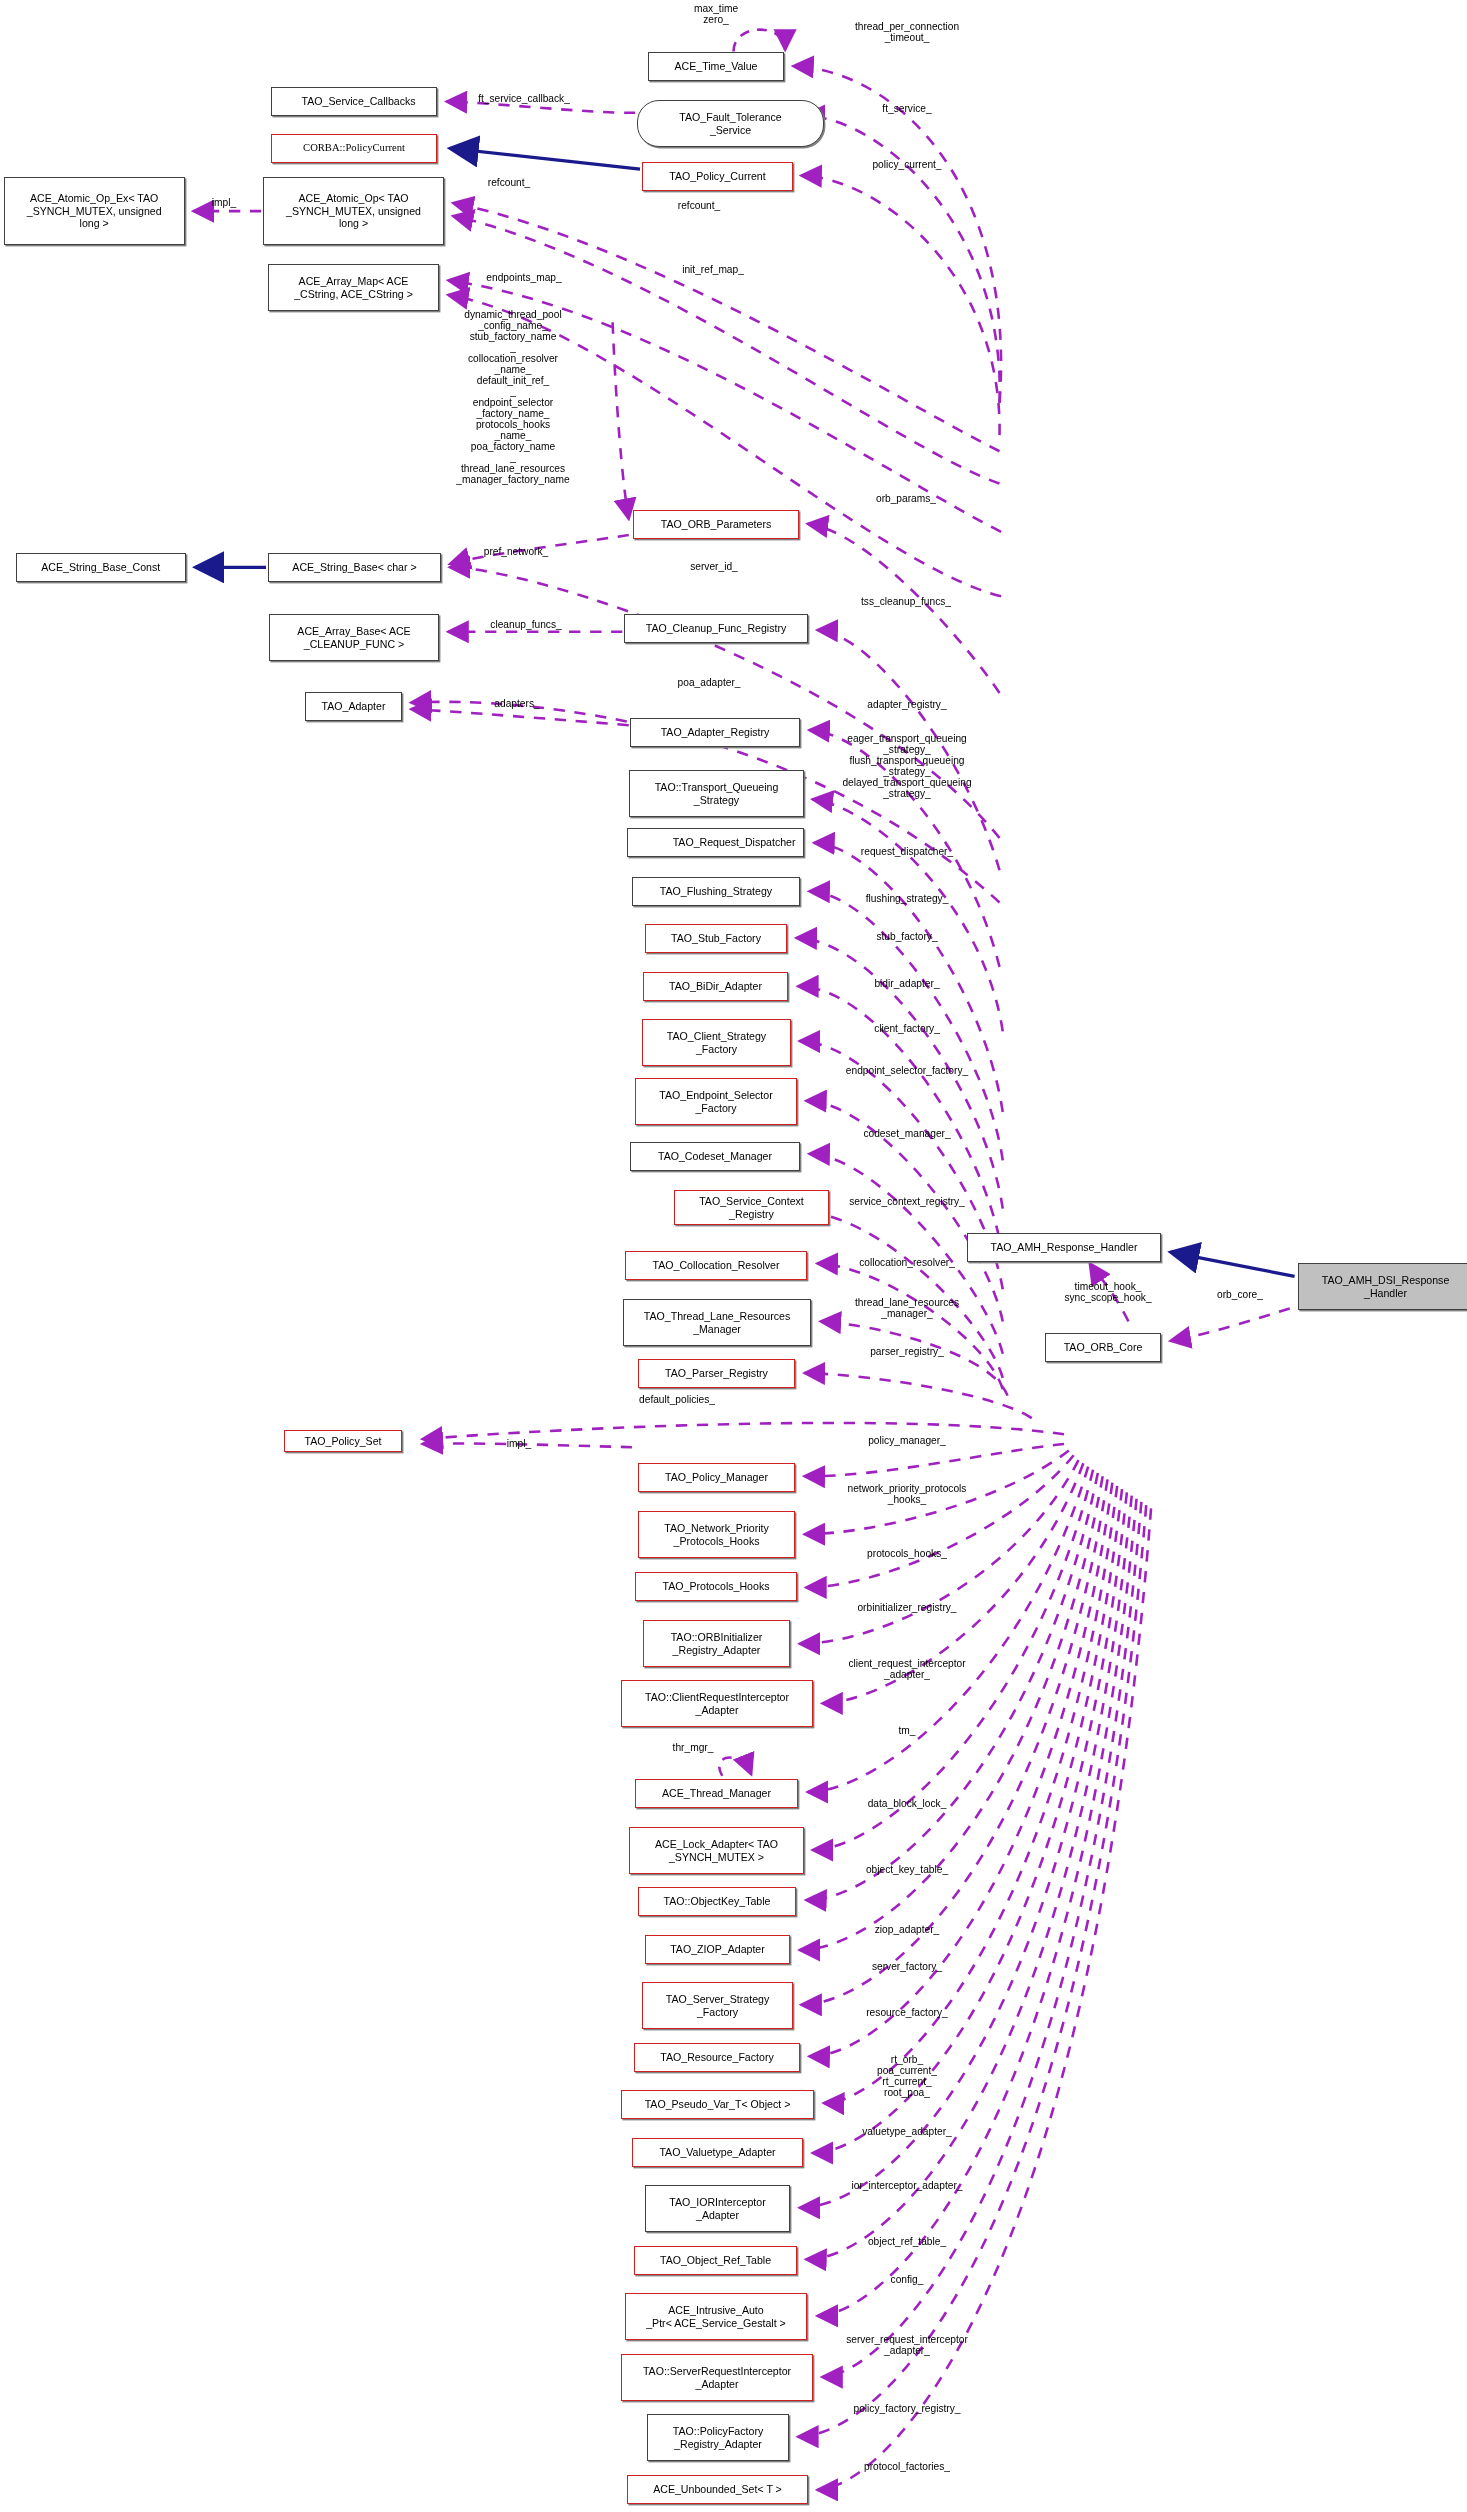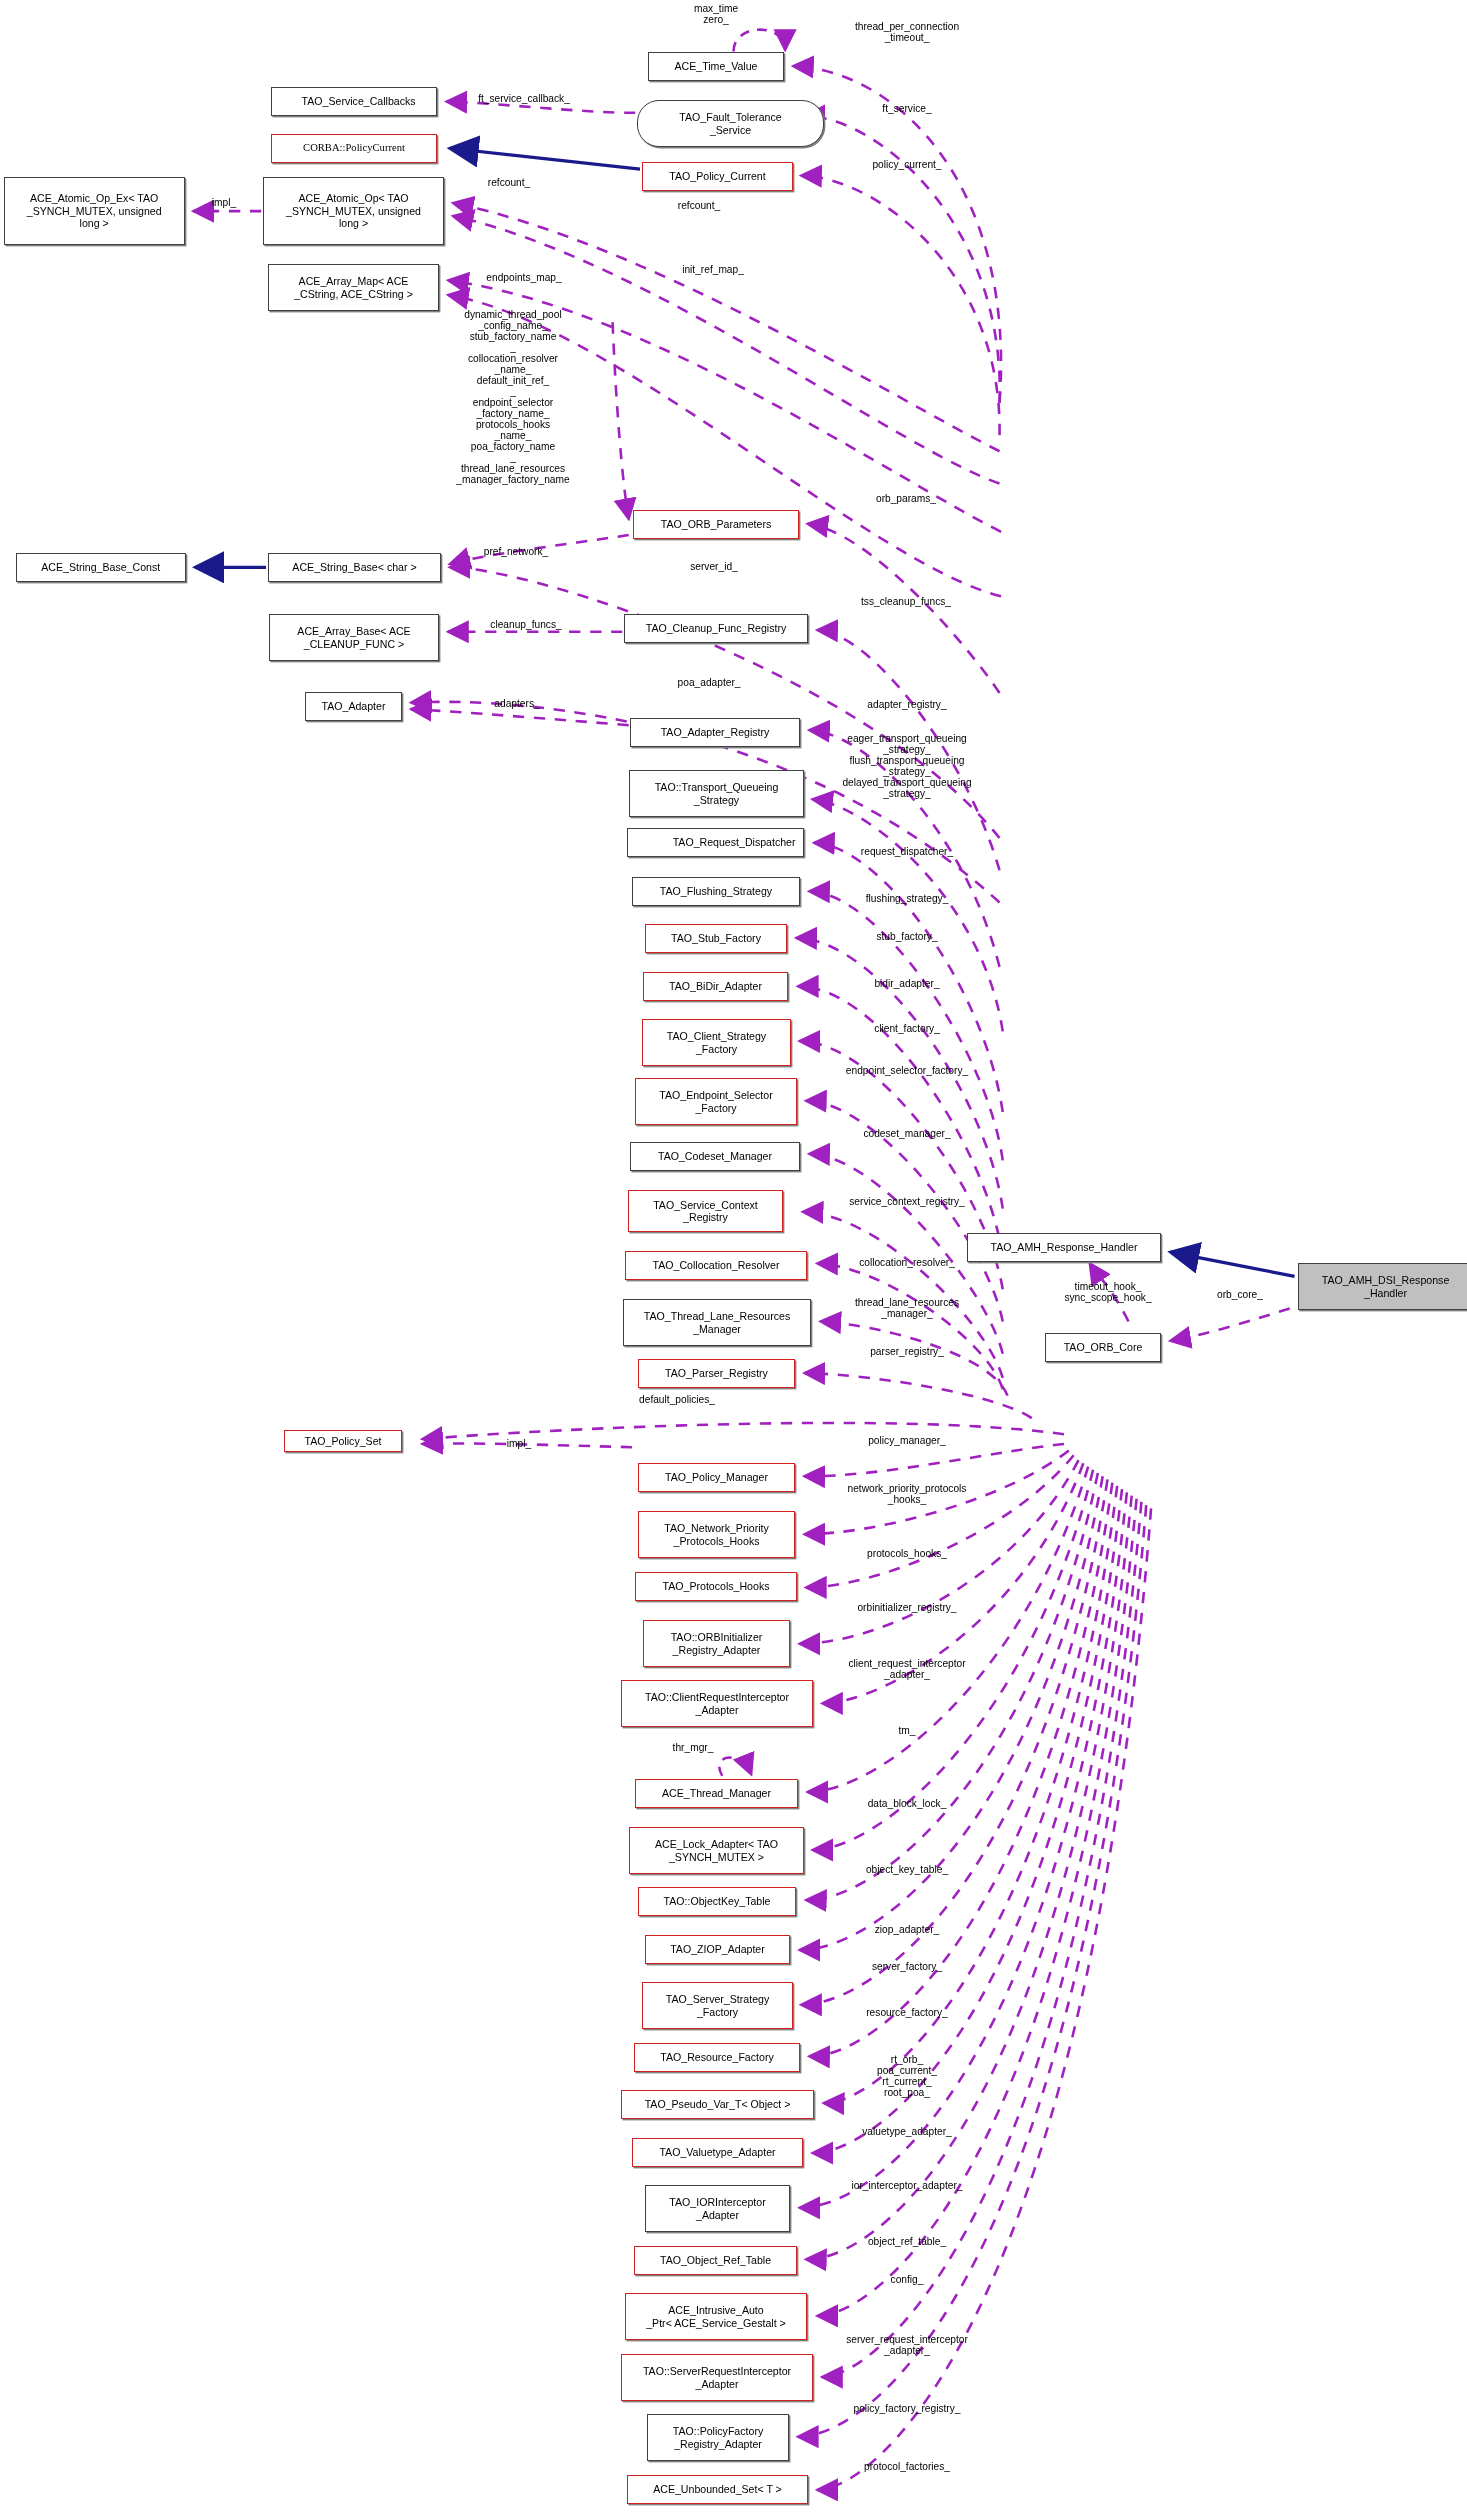--- a/index.html
+++ b/index.html
@@ -220,21 +220,21 @@
 _Strategy</div>
   <div class="node" style="left:627px;top:828px;width:177px;height:29px;padding-left:40px;">TAO_Request_Dispatcher</div>
   <div class="node" style="left:632px;top:877px;width:168px;height:29px;">TAO_Flushing_Strategy</div>
   <div class="node red" style="left:645px;top:924px;width:142px;height:29px;">TAO_Stub_Factory</div>
   <div class="node red" style="left:643px;top:972px;width:145px;height:29px;">TAO_BiDir_Adapter</div>
   <div class="node red" style="left:642px;top:1019px;width:149px;height:47px;">TAO_Client_Strategy
 _Factory</div>
   <div class="node red" style="left:635px;top:1078px;width:162px;height:47px;">TAO_Endpoint_Selector
 _Factory</div>
   <div class="node" style="left:630px;top:1142px;width:170px;height:29px;">TAO_Codeset_Manager</div>
-  <div class="node red" style="left:628px;top:1190px;width:155px;height:42px;">TAO_Service_Context
+  <div class="node red" style="left:674px;top:1190px;width:155px;height:35px;">TAO_Service_Context
 _Registry</div>
   <div class="node red" style="left:625px;top:1251px;width:182px;height:29px;">TAO_Collocation_Resolver</div>
   <div class="node" style="left:623px;top:1299px;width:188px;height:47px;">TAO_Thread_Lane_Resources
 _Manager</div>
   <div class="node red" style="left:638px;top:1359px;width:157px;height:29px;">TAO_Parser_Registry</div>
   <div class="node red" style="left:638px;top:1463px;width:157px;height:29px;">TAO_Policy_Manager</div>
   <div class="node red" style="left:638px;top:1511px;width:157px;height:47px;">TAO_Network_Priority
 _Protocols_Hooks</div>
   <div class="node red" style="left:635px;top:1572px;width:162px;height:29px;">TAO_Protocols_Hooks</div>
   <div class="node red" style="left:643px;top:1620px;width:147px;height:47px;">TAO::ORBInitializer

